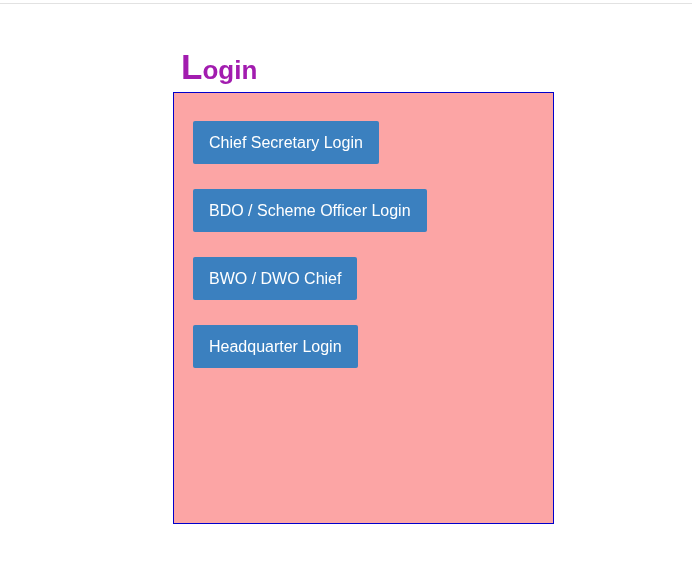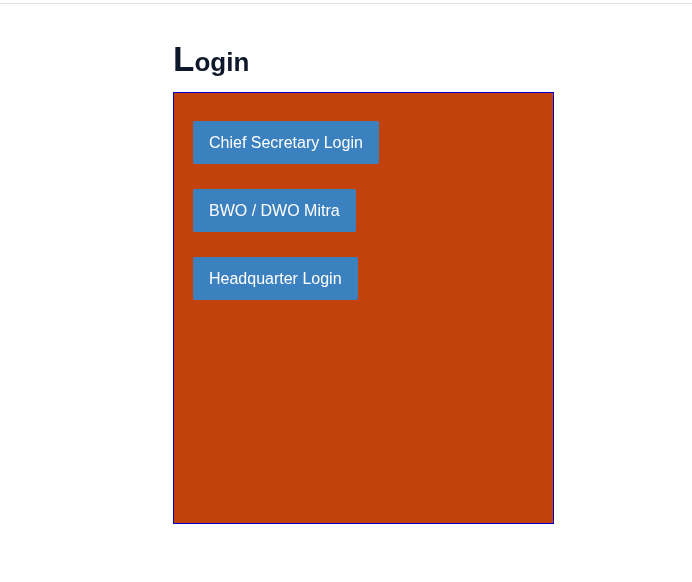--- a/index.html
+++ b/index.html
@@ -32,22 +32,22 @@
     left: 0;
     width: 692px;
     height: 582px;
   }
 
   
   .page-title {
     position: absolute;
     left: 173px;
     top: 41px;
-    margin: 0;
-    color: #0f172a;
+    margin: 8px;
+    color: #a21caf;
     font-weight: bold;
     line-height: 1;
     white-space: nowrap;
     font-size: 26px;
     letter-spacing: 0px;
   }
   .page-title .dropcap {
     font-size: 35px;
     line-height: 1;
     vertical-align: baseline;
@@ -60,21 +60,21 @@
 
   
   .login-panel {
     position: absolute;
     left: 173px;
     top: 92px;
     width: 381px;
     height: 432px;
     box-sizing: border-box;
     border: 1px solid #0000cc;
-    background: #c2410c;
+    background: #fca5a5;
   }
 
   .button-stack {
     position: absolute;
     left: 19px;
     top: 28px;
     display: flex;
     flex-direction: column;
     align-items: flex-start;
   }
@@ -111,22 +111,23 @@
   <h1 class="page-title">
     <span class="dropcap">L</span><span class="rest">ogin</span>
   </h1>
 
   <div class="login-panel">
     <div class="button-stack">
 
       <button class="login-button">Chief Secretary Login</button>
 
 
+      <button class="login-button">BDO / Scheme Officer Login</button>
 
-      <button class="login-button">BWO / DWO Mitra</button>
+      <button class="login-button">BWO / DWO Chief</button>
 
 
       <button class="login-button">Headquarter Login</button>
 
     </div>
   </div>
 
 </div>
 
 </body></html>

